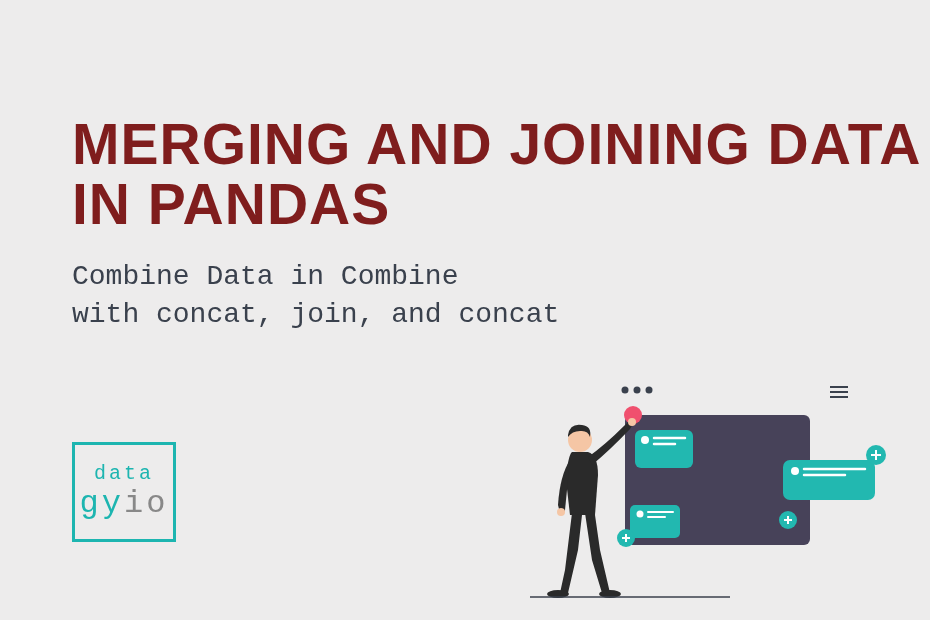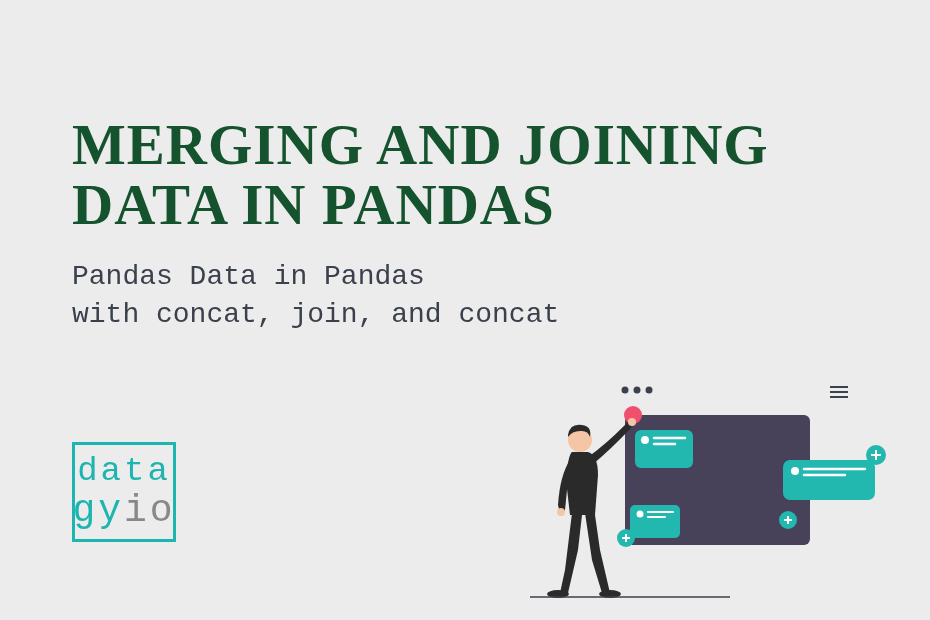--- a/index.html
+++ b/index.html
@@ -12,24 +12,24 @@
       height: 620px;
       background: #edecec;
       position: relative;
       overflow: hidden;
       font-family: sans-serif;
     }
     .main-title {
       position: absolute;
       top: 115px;
       left: 72px;
-      font-family: Liberation Serif, serif;
+      font-family: Liberation Sans, sans-serif;
       font-size: 57px;
       font-weight: 900;
-      color: #14532d;
+      color: #7f1d1d;
       line-height: 1.05;
       letter-spacing: 1px;
       text-transform: uppercase;
     }
     .subtitle {
       position: absolute;
       top: 258px;
       left: 72px;
       font-family: 'Courier New', monospace;
       font-size: 28px;
@@ -45,29 +45,29 @@
       height: 100px;
       border: 3px solid #1db5b0;
       display: flex;
       flex-direction: column;
       justify-content: center;
       align-items: center;
       padding: 8px;
     }
     .logo-line1 {
       font-family: 'Courier New', monospace;
-      font-size: 34px;
+      font-size: 20px;
       font-weight: 400;
       color: #1db5b0;
       letter-spacing: 3px;
       line-height: 1;
     }
     .logo-line2 {
       font-family: 'Courier New', monospace;
-      font-size: 38px;
+      font-size: 32px;
       font-weight: 400;
       letter-spacing: 3px;
       line-height: 1;
       margin-top: 4px;
     }
     .logo-gy {
       color: #1db5b0;
     }
     .logo-io {
       color: #888;
@@ -79,21 +79,21 @@
       width: 360px;
       height: 230px;
     }
   </style>
 </head>
 <body>
 
 <div class="main-title">MERGING AND JOINING DATA IN PANDAS</div>
 
 <div class="subtitle">
-  <span>Pandas Data in Pandas</span><br>
+  <span>Combine Data in Combine</span><br>
   <span>with concat, join, and concat</span>
 </div>
 
 <div class="logo-box">
   <div class="logo-line1">data</div>
   <div class="logo-line2">
     <span class="logo-gy">gy</span><span class="logo-io">io</span>
   </div>
 </div>
 

